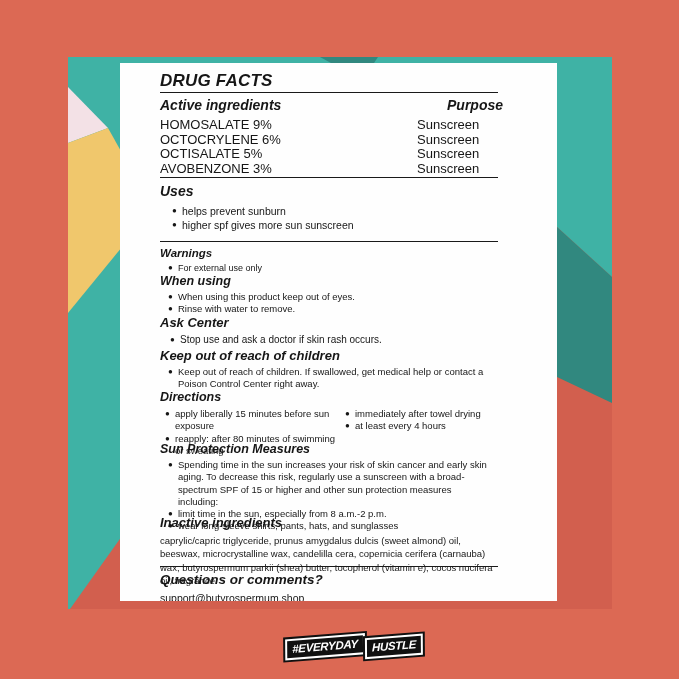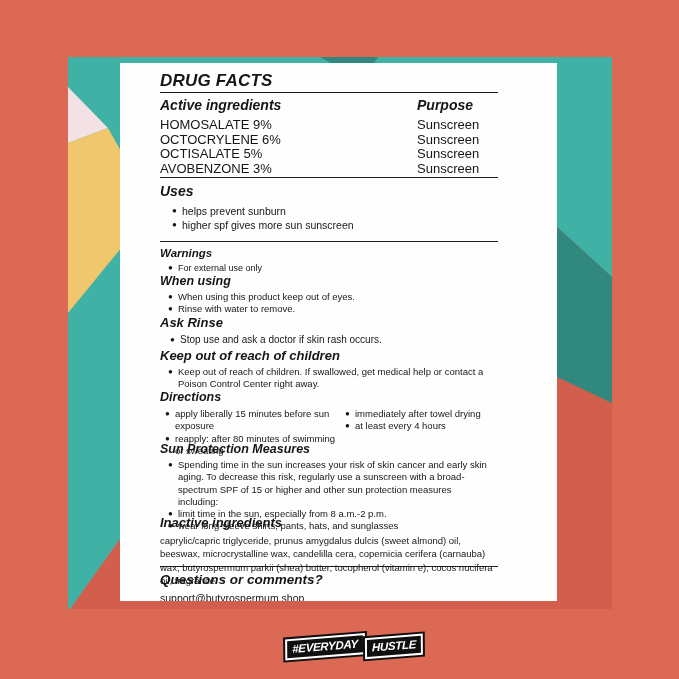--- a/index.html
+++ b/index.html
@@ -19,21 +19,21 @@
   .blk { position: absolute; left: 0; width: 338px; }
 
   .h-title { font-size: 17px; font-weight: bold; font-style: italic; letter-spacing: .2px; line-height: 20px; }
   .h-lg   { font-size: 14px;   font-weight: bold; font-style: italic; line-height: 17px; }
   .h-md   { font-size: 13px;   font-weight: bold; font-style: italic; line-height: 16px; }
   .h-sm   { font-size: 12.5px; font-weight: bold; font-style: italic; line-height: 15px; }
   .h-xs   { font-size: 11.5px; font-weight: bold; font-style: italic; line-height: 14px; }
 
   .rule { position: absolute; left: 0; width: 338px; height: 0; border-top: 1.8px solid #1a1a1a; }
 
-  .tbl-head { display: grid; grid-template-columns: 257px 1fr; }
+  .tbl-head { display: grid; grid-template-columns: 257px 1fr; gap: 30px; }
   .tbl-rows { margin-top: 4px; }
   .tbl-row { display: grid; grid-template-columns: 257px 1fr; font-size: 13px; line-height: 14.7px; }
 
   .bullets { margin-top: 4px; }
   .b-row { display: flex; padding-left: 8px; }
   .b-dot { width: 10px; flex: 0 0 10px; font-size: 8px; line-height: inherit; }
   .b-txt { flex: 1; }
 
   .t-105 { font-size: 10.5px; line-height: 14px; }
   .t-10  { font-size: 10px;   line-height: 13px; }
@@ -141,21 +141,21 @@
             <span class="b-txt">When using this product keep out of eyes.</span>
           </div>
           <div class="b-row">
             <span class="b-dot">●</span>
             <span class="b-txt">Rinse with water to remove.</span>
           </div>
         </div>
       </div>
 
       <div class="blk" style="top:252px">
-        <div class="h-md">Ask Rinse</div>
+        <div class="h-md">Ask Center</div>
         <div class="bullets t-10" style="margin-top:2px">
           <div class="b-row" style="padding-left:10px">
             <span class="b-dot">●</span>
             <span class="b-txt">Stop use and ask a doctor if skin rash occurs.</span>
           </div>
         </div>
       </div>
 
       <div class="blk" style="top:285px">
         <div class="h-md">Keep out of reach of children</div>

